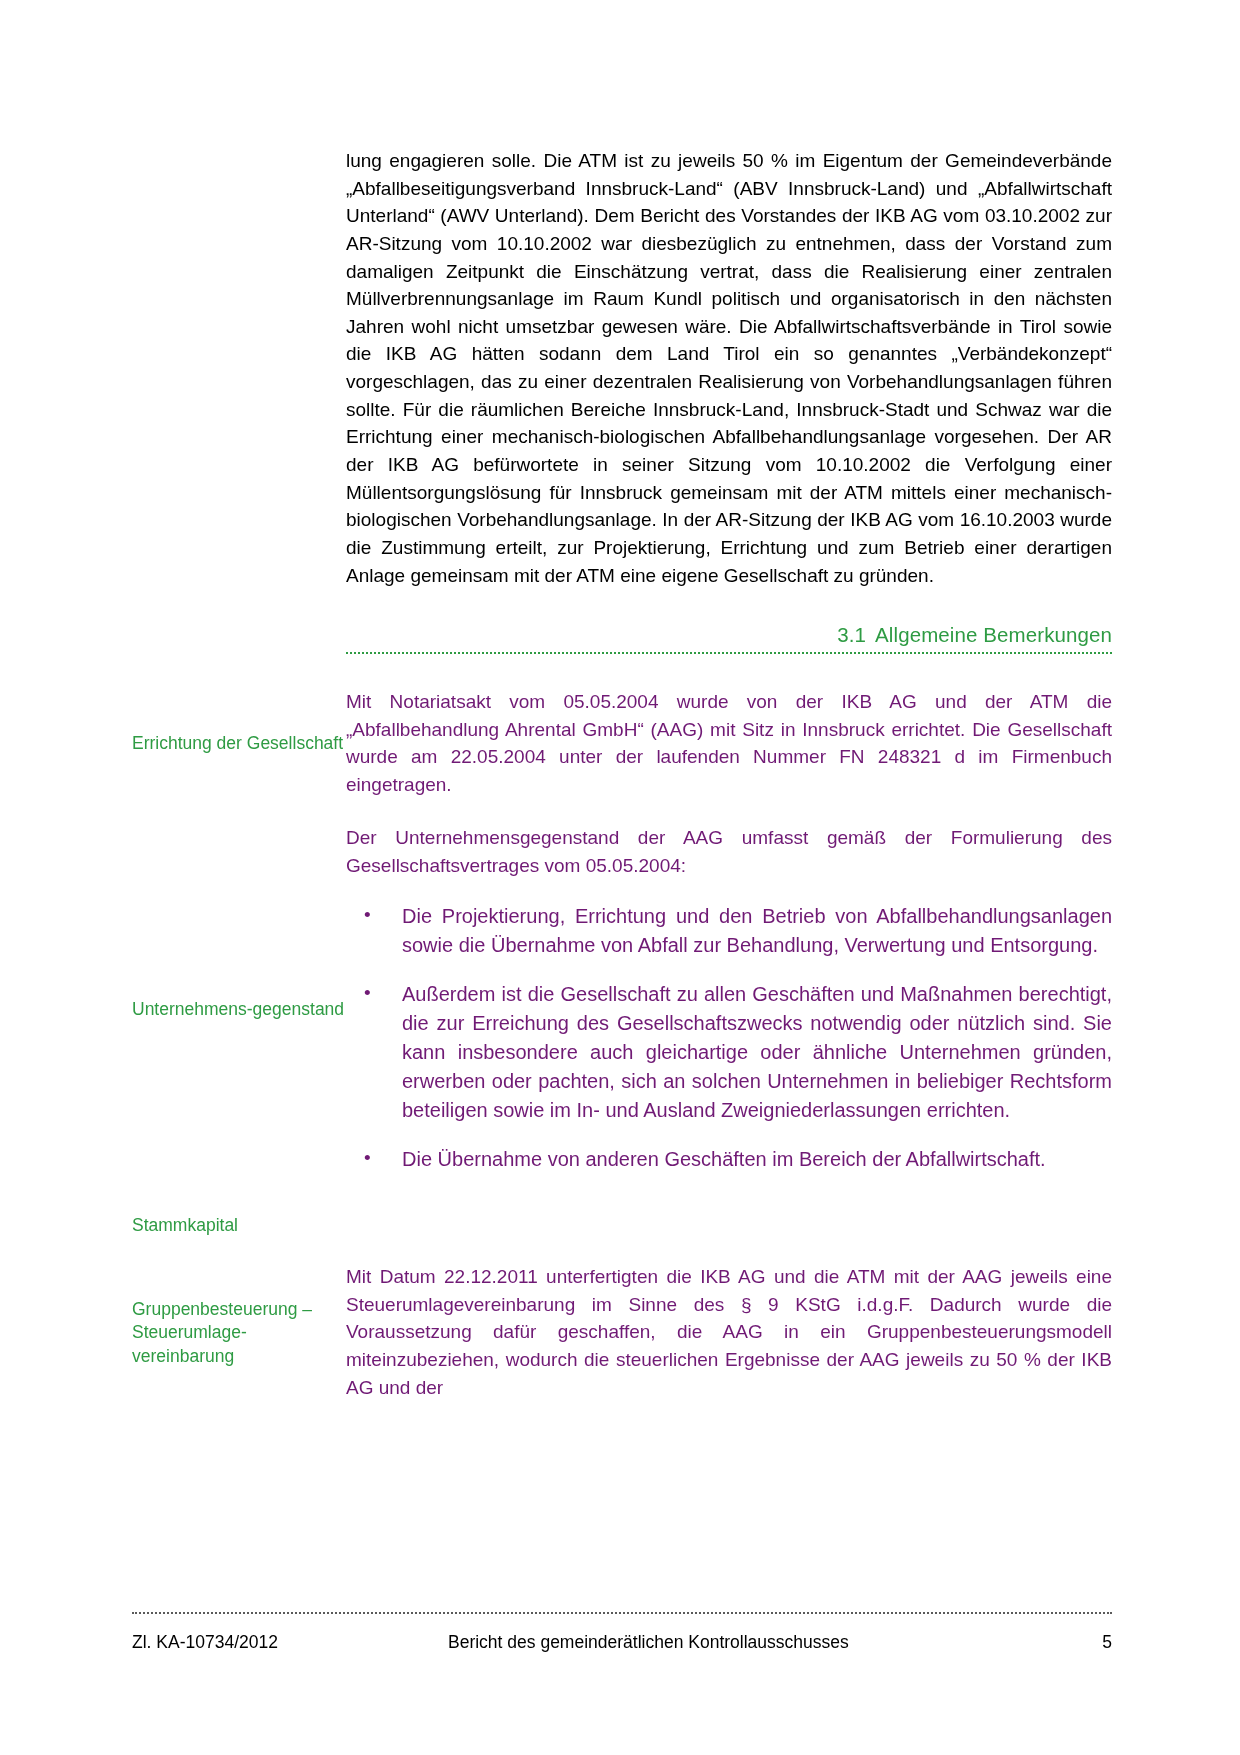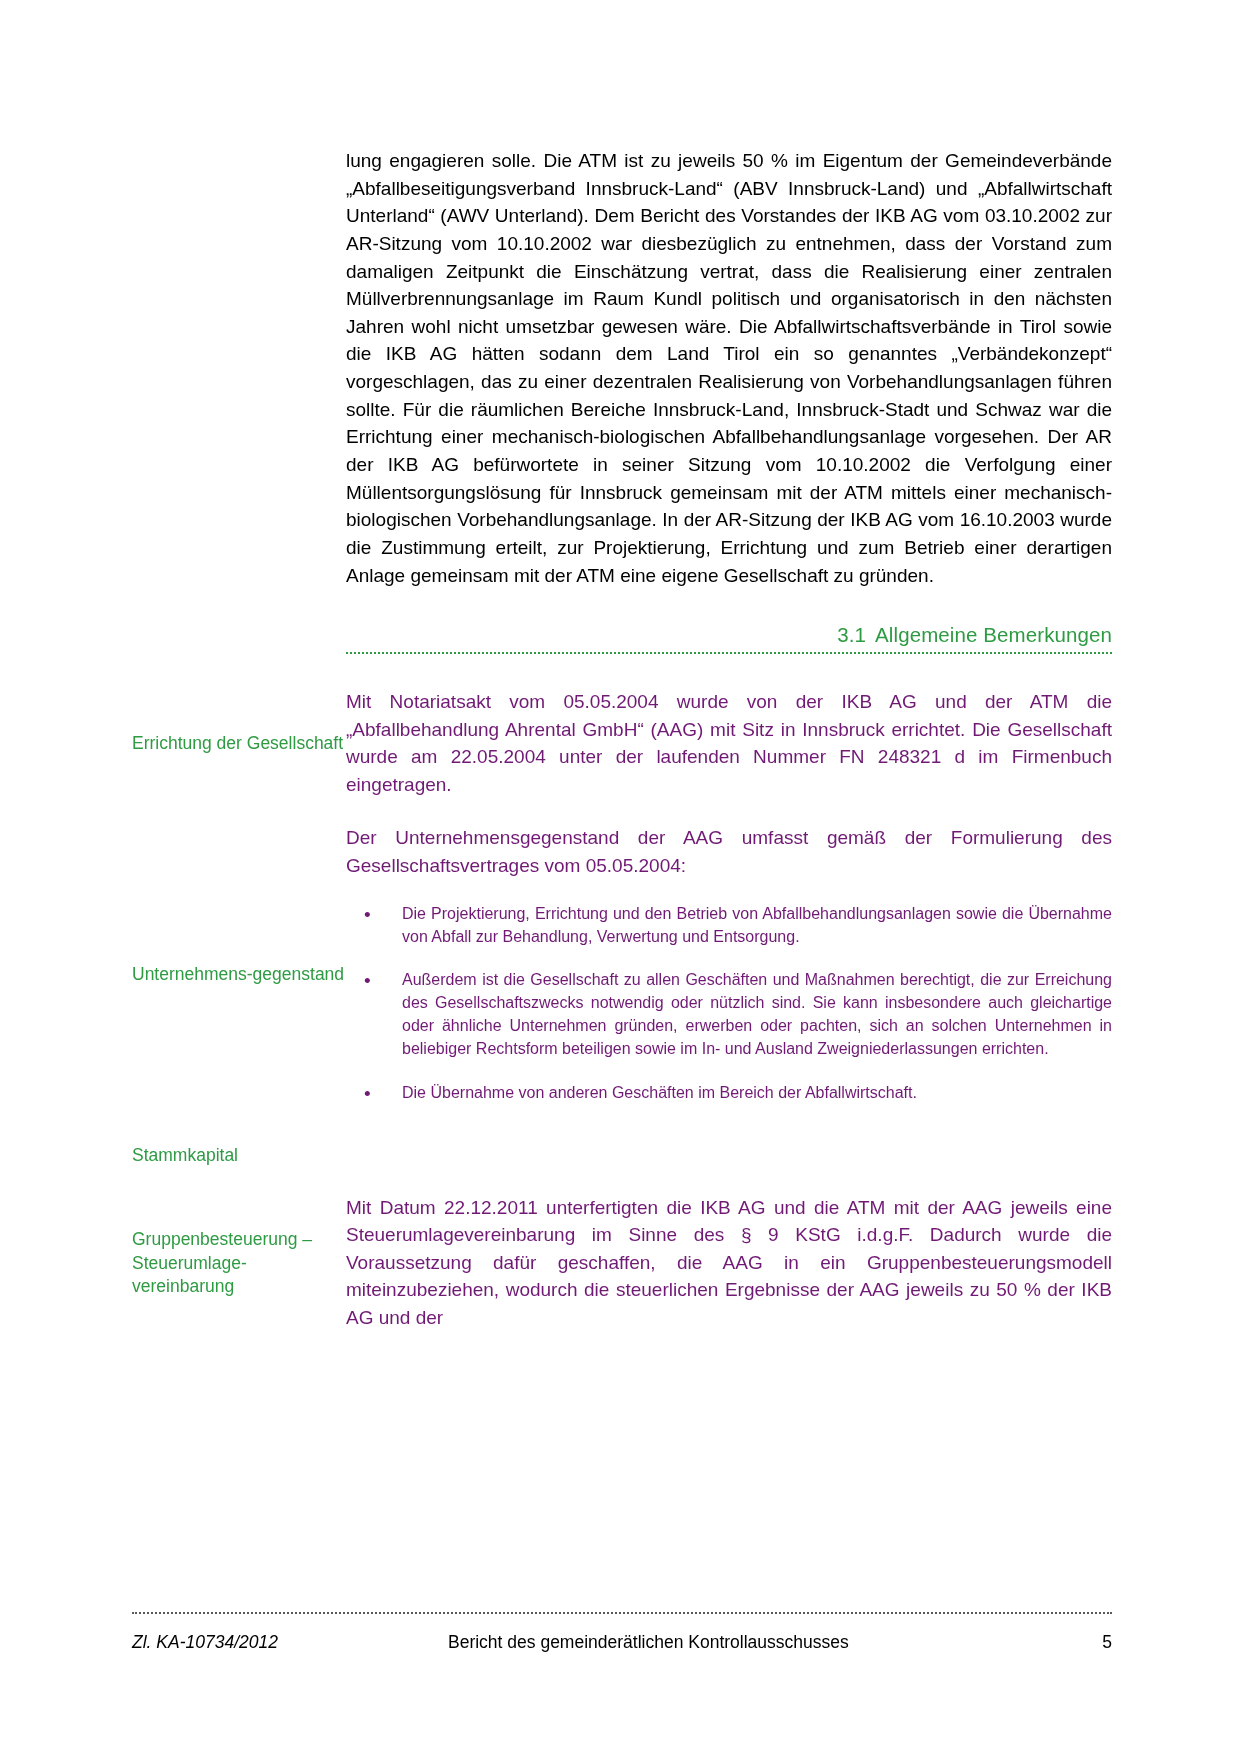--- a/index.html
+++ b/index.html
@@ -88,21 +88,21 @@
   ul.bullets {
     list-style: none;
     margin: 22px 0 0 0;
     padding: 0;
   }
   ul.bullets li {
     position: relative;
     padding-left: 56px;
     margin-bottom: 20px;
     text-align: justify;
-    font-size: 16px;
+    font-size: 20px;
     line-height: 1.45;
   }
   ul.bullets li:before {
     content: "\2022";
     position: absolute;
     left: 18px;
     top: -1px;
     font-size: 19px;
   }
 
@@ -121,21 +121,21 @@
   .footer-line {
     display: flex;
     align-items: baseline;
     margin-top: 18px;
     font-size: 17.5px;
     color: #000;
   }
   .footer-left { width: 316px; flex: 0 0 316px; }
   .footer-center { flex: 1 1 auto; text-align: left; }
   .footer-right { width: 40px; flex: 0 0 40px; text-align: right; }
-  .nowrap { white-space: nowrap; font-style: italic; }
+  .nowrap { white-space: nowrap; }
 </style>
 </head>
 <body>
 
 <div class="page">
 
   <div class="content">
 
     <p class="intro-par">lung engagieren solle. Die ATM ist zu jeweils 50 % im Eigentum der Gemeindeverbände „Abfallbeseitigungsverband Innsbruck-Land“ (ABV Innsbruck-Land)  und „Abfallwirtschaft Unterland“ (AWV Unterland). Dem Bericht des Vorstandes der IKB AG vom 03.10.2002 zur AR-Sitzung vom 10.10.2002 war diesbezüglich zu entnehmen, dass der Vorstand zum damaligen Zeitpunkt die Einschätzung vertrat, dass die Realisierung einer zentralen Müllverbrennungsanlage im Raum Kundl politisch und organisatorisch in den nächsten Jahren wohl nicht umsetzbar gewesen wäre. Die Abfallwirtschaftsverbände in Tirol sowie die IKB AG hätten sodann dem Land Tirol ein so genanntes „Verbändekonzept“ vorgeschlagen, das zu einer dezentralen Realisierung von Vorbehandlungsanlagen führen sollte. Für die räumlichen Bereiche Innsbruck-Land, Innsbruck-Stadt und Schwaz war die Errichtung einer mechanisch-biologischen Abfallbehandlungsanlage vorgesehen. Der AR der IKB AG befürwortete in seiner Sitzung vom 10.10.2002 die Verfolgung einer Müllentsorgungslösung für Innsbruck gemeinsam mit der ATM mittels einer mechanisch-biologischen Vorbehandlungsanlage. In der AR-Sitzung der IKB AG vom 16.10.2003 wurde die Zustimmung erteilt, zur Projektierung, Errichtung und zum Betrieb einer derartigen Anlage gemeinsam mit der ATM eine eigene Gesellschaft zu gründen.</p>
 

